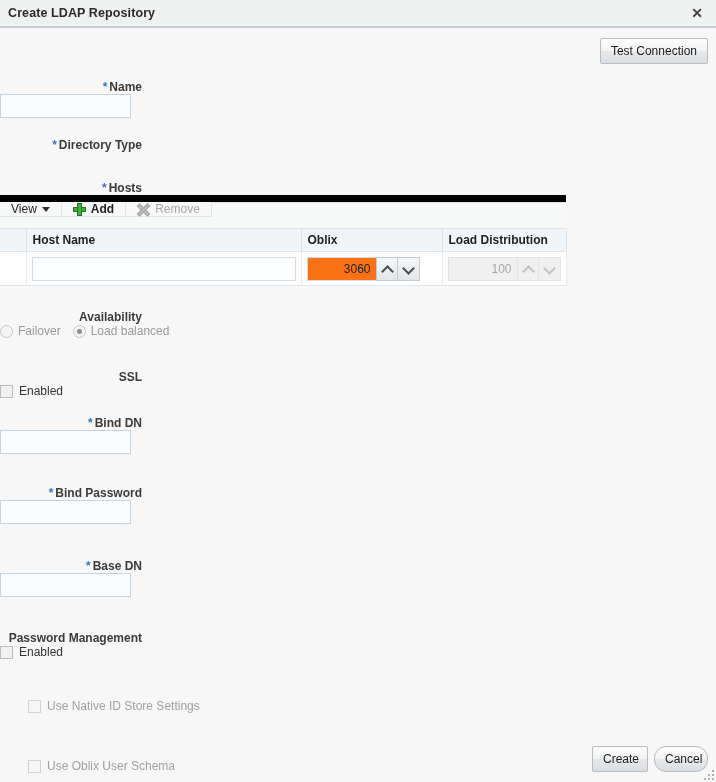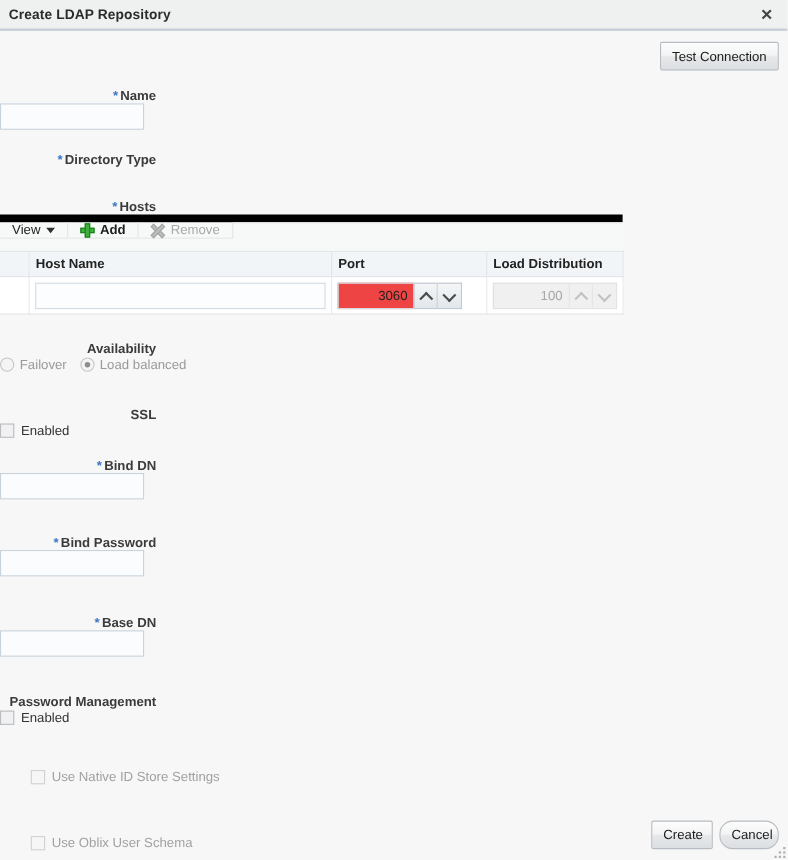--- a/index.html
+++ b/index.html
@@ -297,21 +297,21 @@
     width: 113px;
     box-sizing: border-box;
   }
   .spin input {
     flex: 1;
     min-width: 0;
     box-sizing: border-box;
     height: 24px;
     border: 1px solid #d3dbe2;
     border-right: none;
-    background: #ef4444;
+    background: #f97316;
     font-family: "Liberation Sans", sans-serif;
     font-size: 12px;
     text-align: right;
     padding: 0 5px;
     outline: none;
     color: #222;
   }
   .spin .sbtn {
     width: 22px;
     height: 24px;
@@ -475,21 +475,21 @@
             <colgroup>
               <col style="width:26px">
               <col style="width:275px">
               <col style="width:141px">
               <col style="width:124px">
             </colgroup>
             <thead>
               <tr>
                 <th class="selcol"></th>
                 <th>Host Name</th>
-                <th>Port</th>
+                <th>Oblix</th>
                 <th>Load Distribution</th>
               </tr>
             </thead>
             <tbody>
               <tr>
                 <td class="selcol"></td>
                 <td>
                   <input class="cell-input" type="text" value="" style="">
                 </td>
                 <td>

